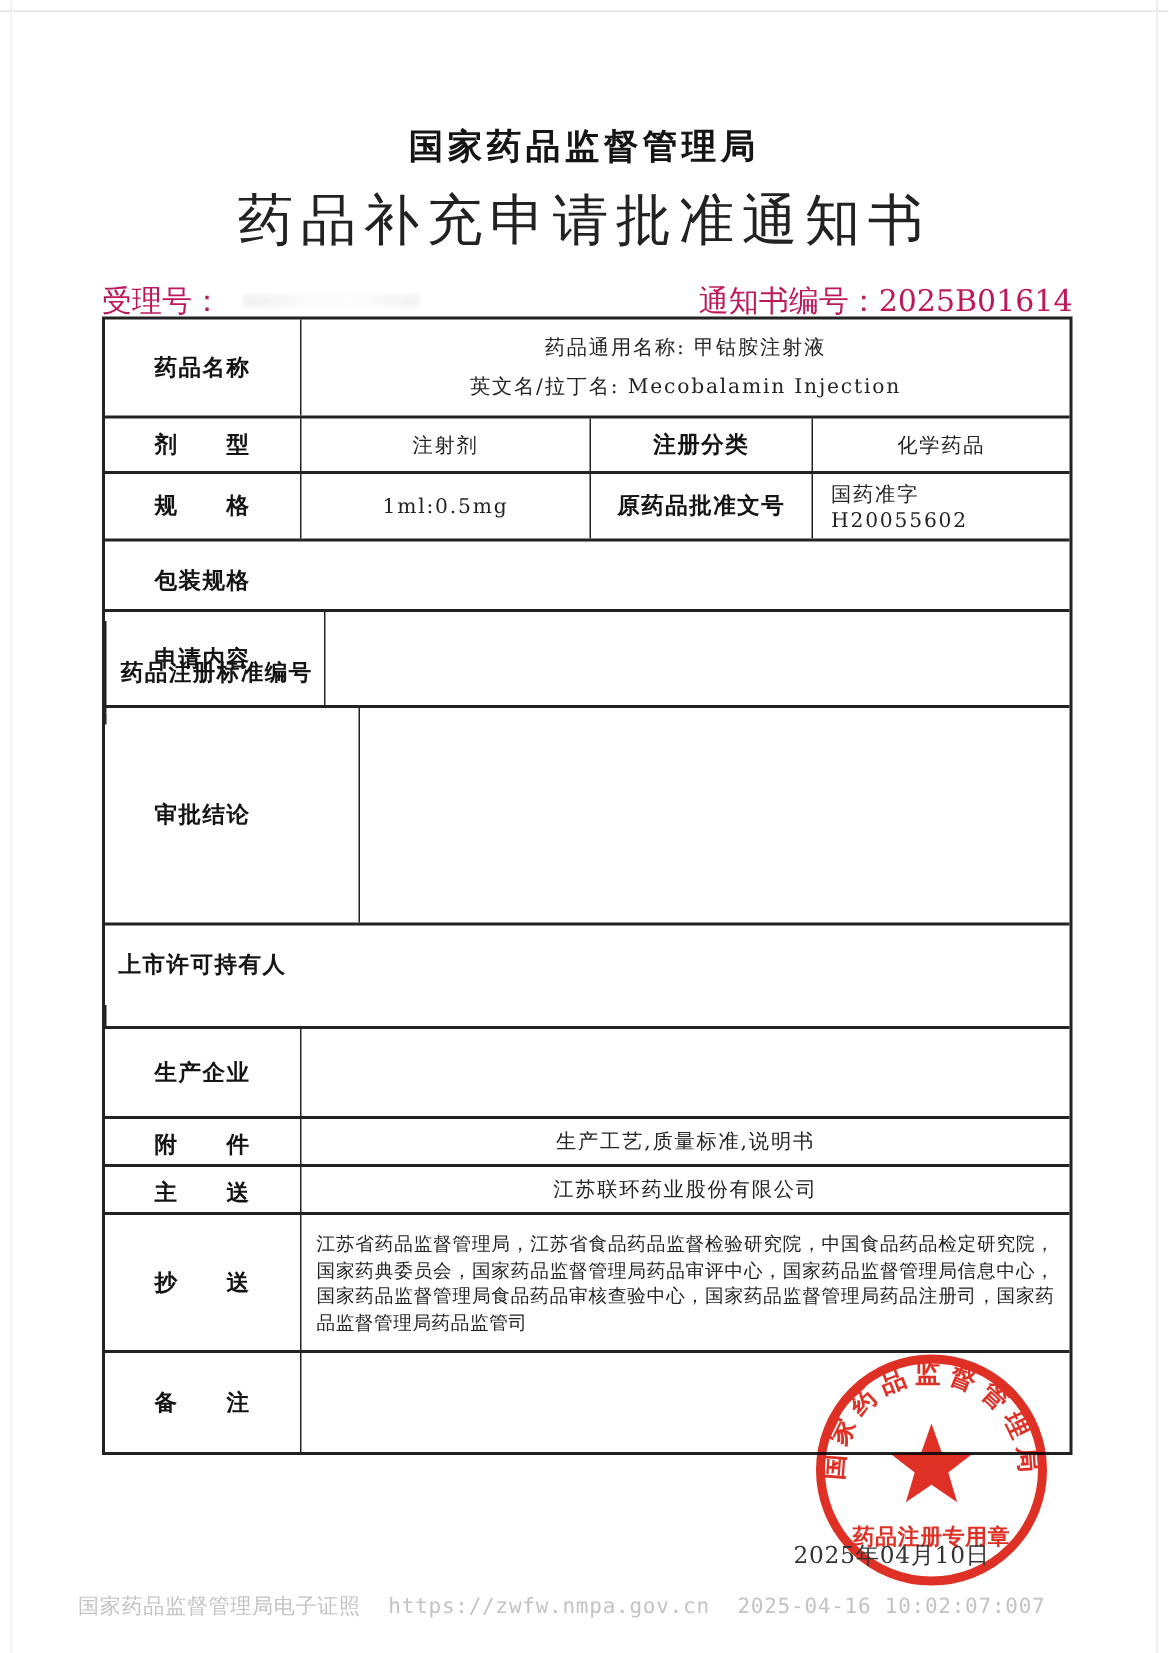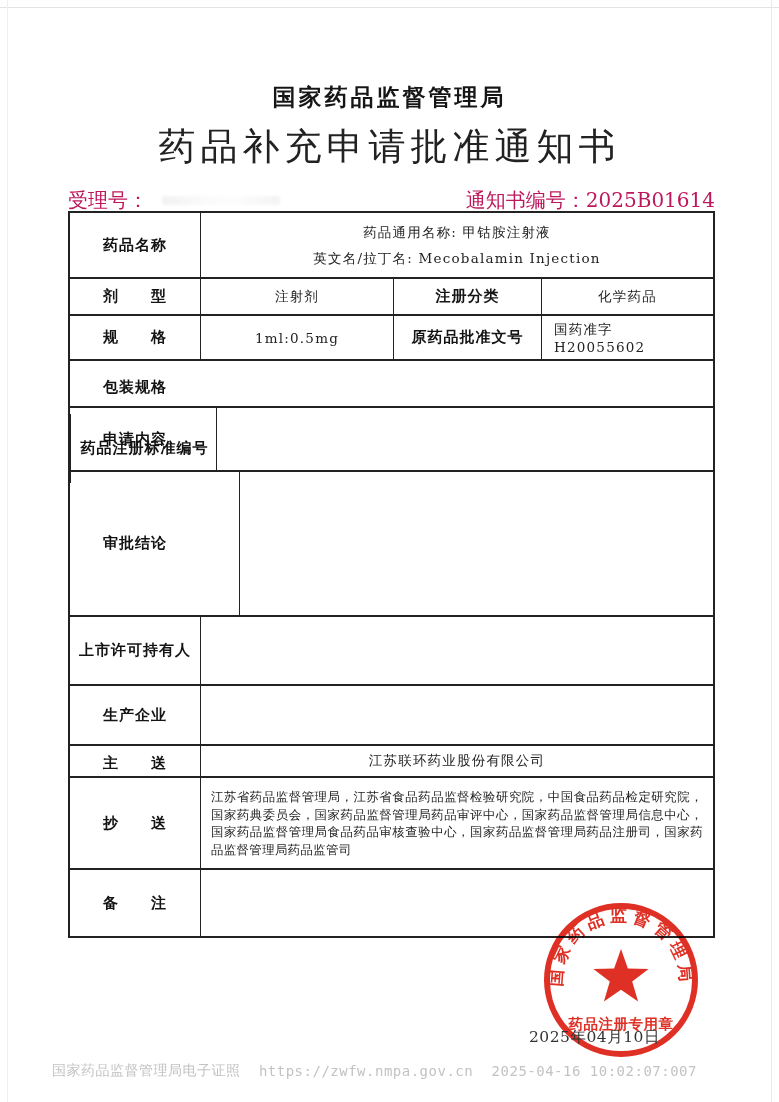--- a/index.html
+++ b/index.html
@@ -128,27 +128,31 @@
         <div class="cell cD val"></div>
       </div>
       <div class="trow" style="height: 64px; gap: 16px;">
         <div class="cell cA lbl">申请内容</div>
         <div class="cell cWide val"></div>
       </div>
       <div class="trow" style="height: 145px; gap: 39px;">
         <div class="cell cA lbl">审批结论</div>
         <div class="cell cWide val"></div>
       </div>
-      <div class="trow" style="height: 69px;">
+      <div class="trow" style="height: 69px; flex-direction: column;">
         <div class="cell cA lbl">上市许可持有人</div>
         <div class="cell cWide val"></div>
       </div>
       <div class="trow" style="height: 60px;">
         <div class="cell cA lbl">生产企业</div>
         <div class="cell cWide val"></div>
+      </div>
+      <div class="trow" style="height: 32px;">
+        <div class="cell cA lbl">附　　件</div>
+        <div class="cell cWide val">生产工艺,质量标准,说明书</div>
       </div>
       <div class="trow" style="height: 32px;">
         <div class="cell cA lbl">主　　送</div>
         <div class="cell cWide val">江苏联环药业股份有限公司</div>
       </div>
       <div class="trow" style="height: 92px;">
         <div class="cell cA lbl">抄　　送</div>
         <div class="cell cWide val small">江苏省药品监督管理局，江苏省食品药品监督检验研究院，中国食品药品检定研究院，国家药典委员会，国家药品监督管理局药品审评中心，国家药品监督管理局信息中心，国家药品监督管理局食品药品审核查验中心，国家药品监督管理局药品注册司，国家药品监督管理局药品监管司</div>
       </div>
       <div class="trow" style="height: 68px;">

